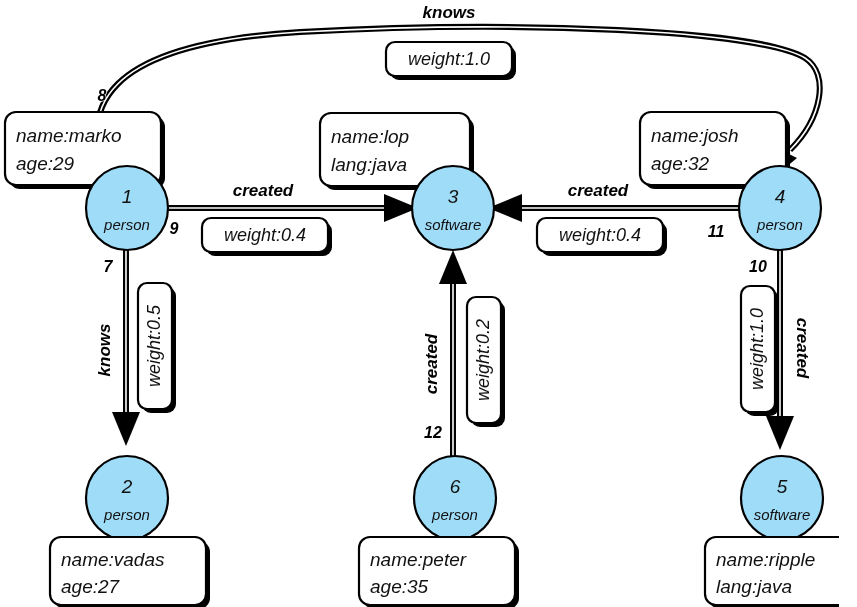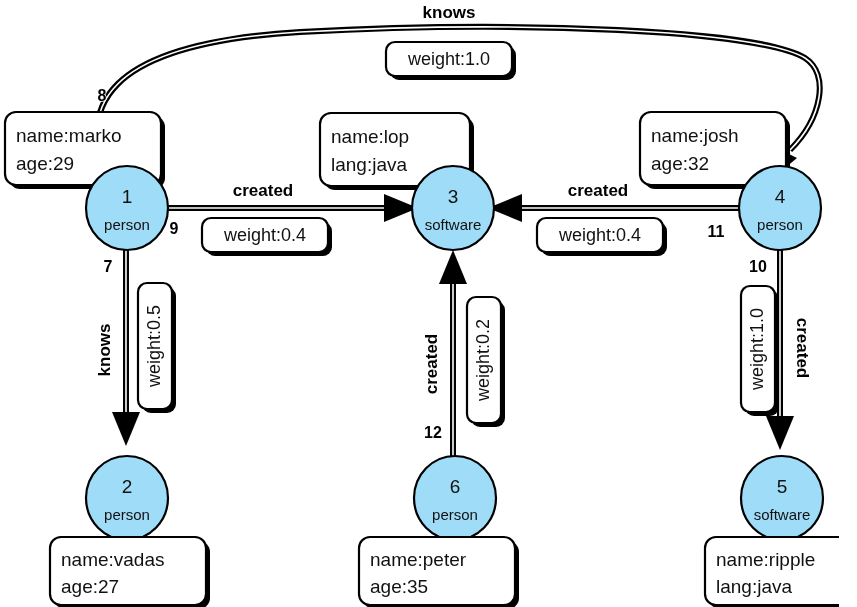--- a/index.html
+++ b/index.html
@@ -7,20 +7,21 @@
     padding: 0;
     background: #ffffff;
   }
   #canvas {
     position: relative;
     width: 839px;
     height: 607px;
     background: #ffffff;
     font-family: "Liberation Sans", sans-serif;
     overflow: hidden;
+    font-style: italic;
   }
   svg#graph {
     position: absolute;
     top: 0;
     left: 0;
     width: 857px;
     height: 607px;
   }
   .node-ellipse {
     stroke: #000000;

